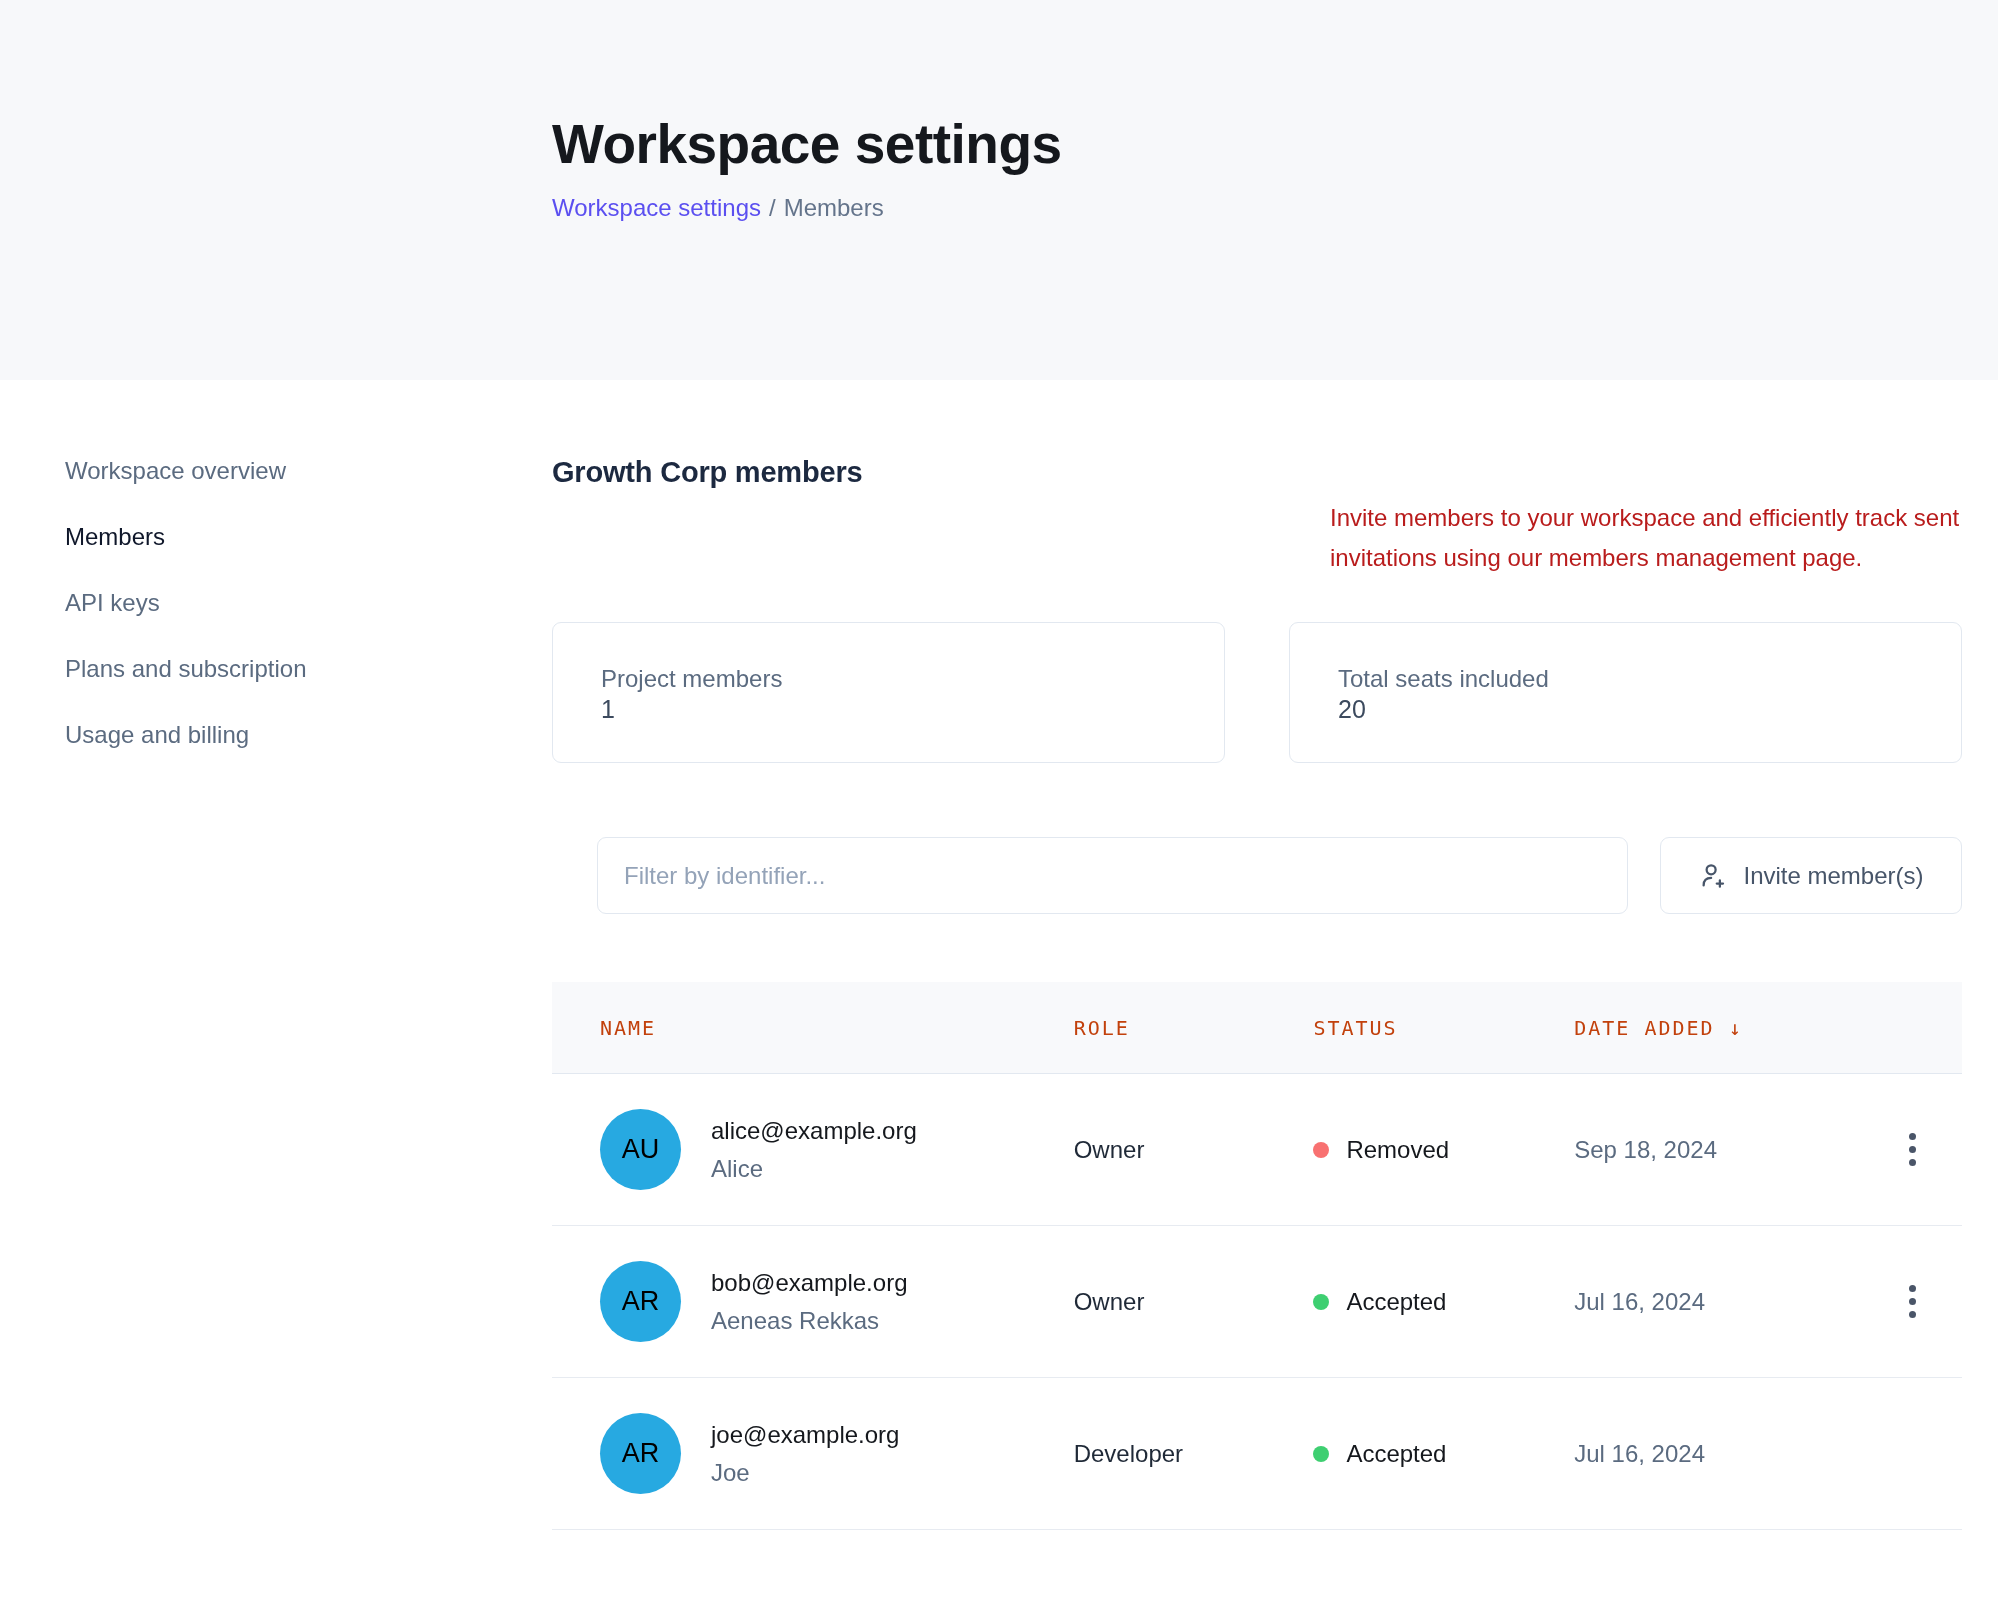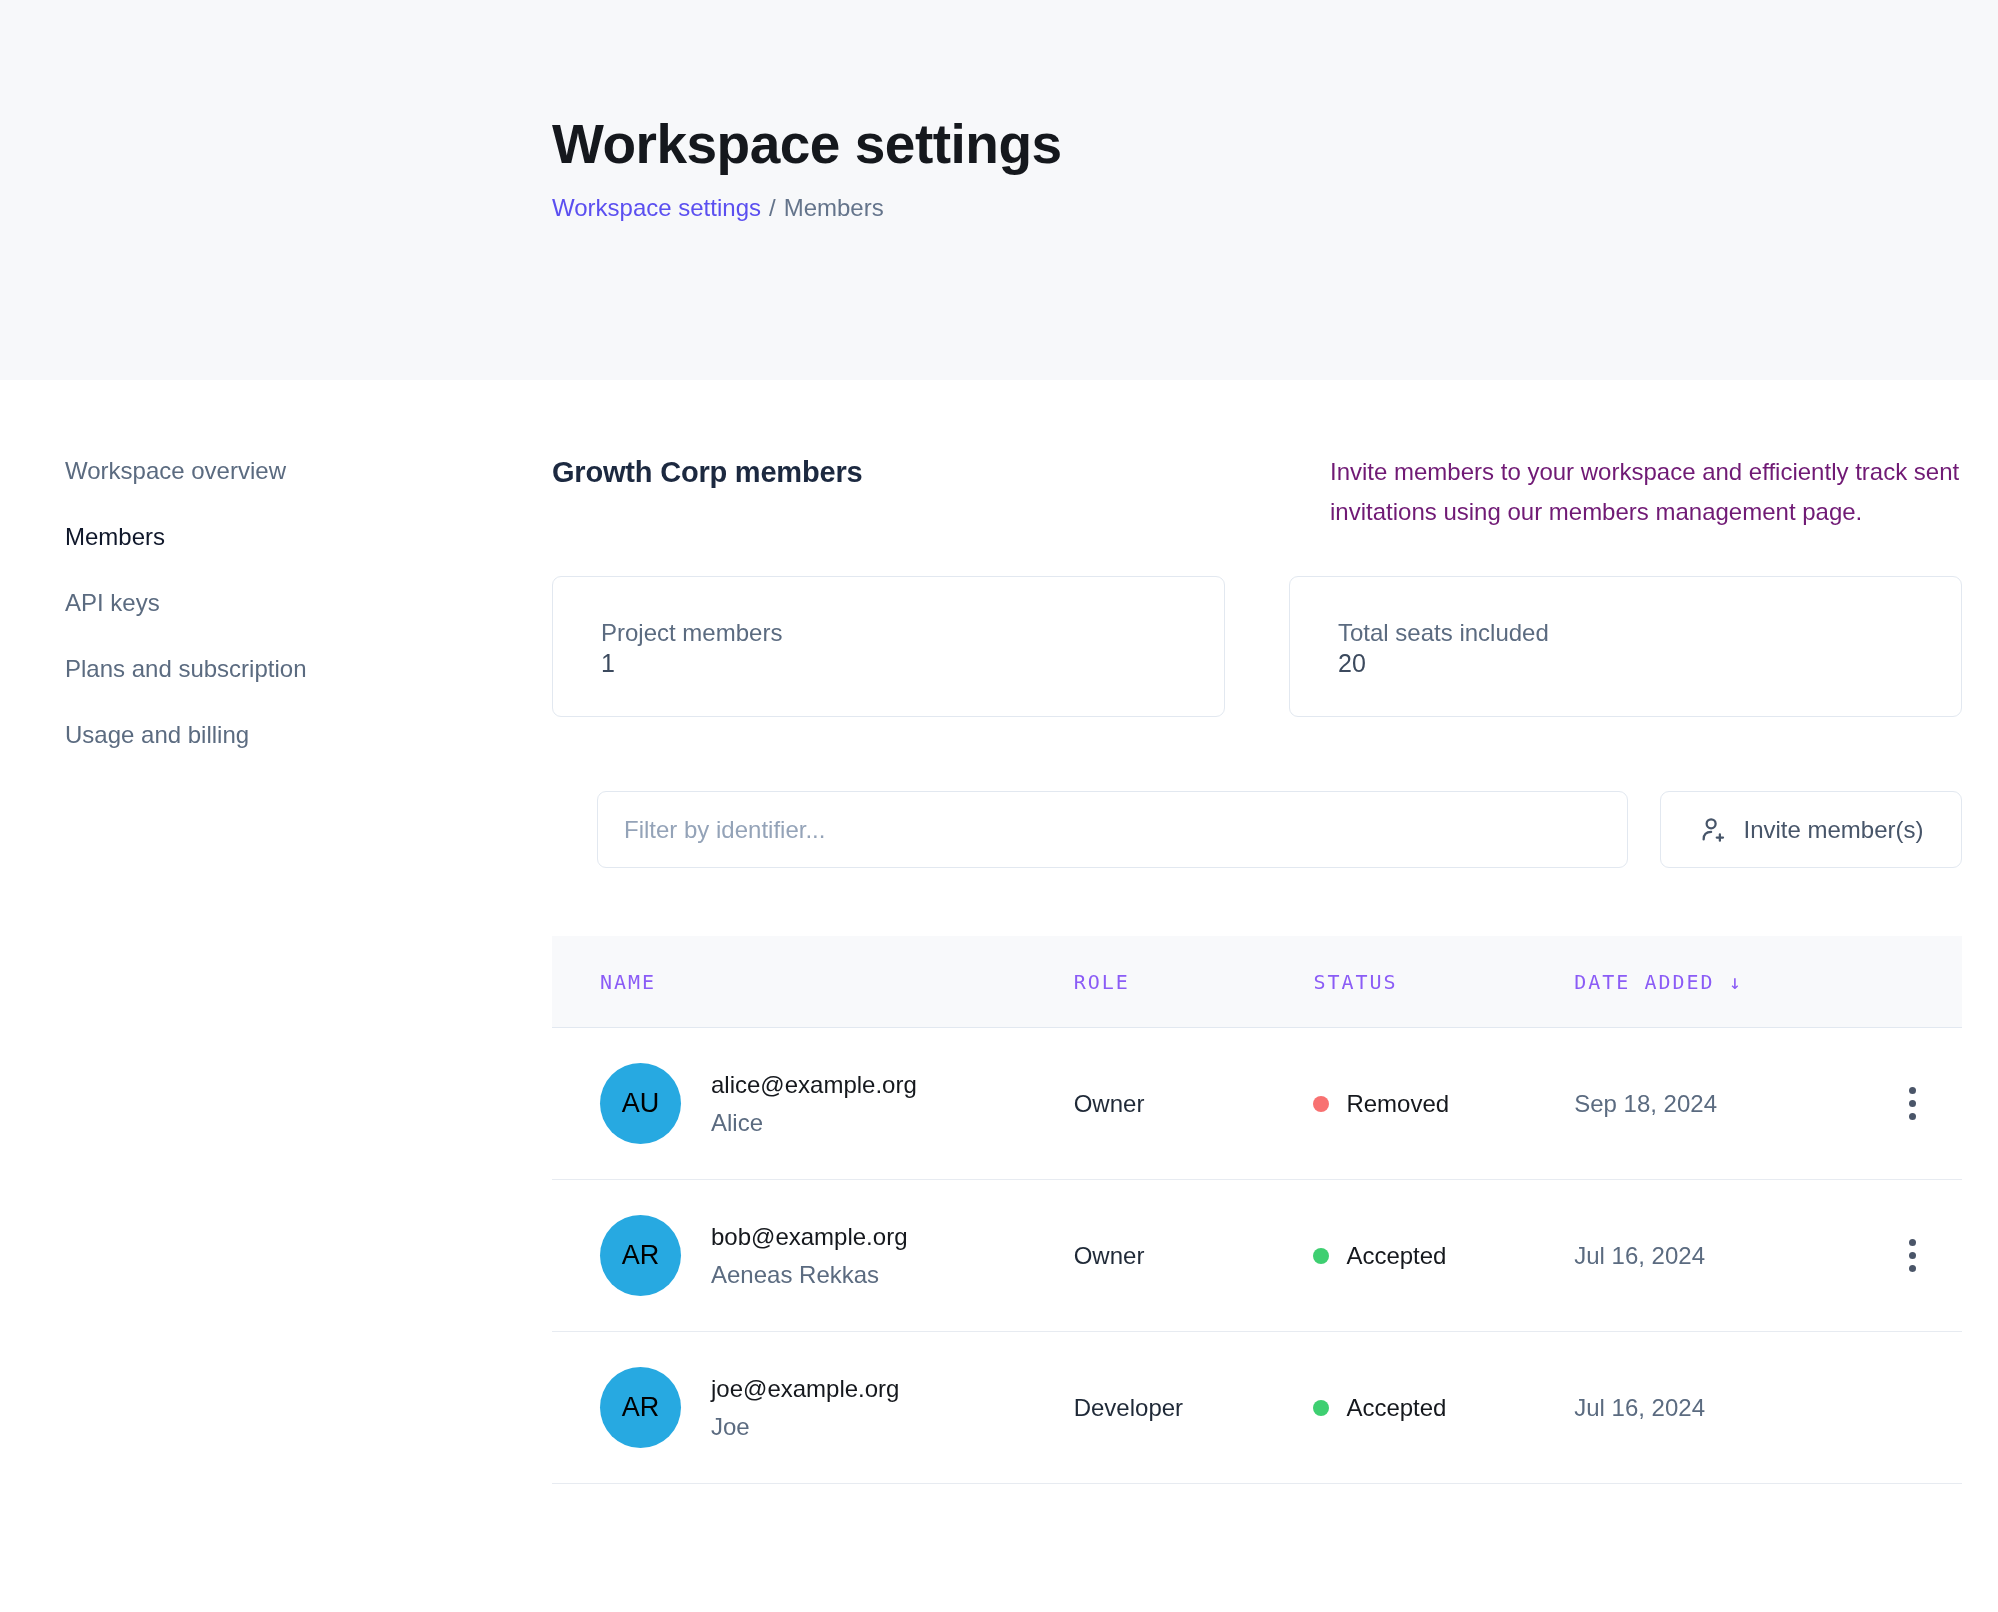--- a/index.html
+++ b/index.html
@@ -63,21 +63,22 @@
     font-size: 29px;
     font-weight: 600;
     color: #1c2940;
     letter-spacing: -0.2px;
     padding-top: 4px;
   }
   .intro-row .desc {
     width: 632px;
     font-size: 24px;
     line-height: 40px;
-    color: #701a75;
+    color: #b91c1c;
+    margin-top: 46px;
   }
 
   
   .stats-row {
     display: flex;
     gap: 64px;
     margin-top: 44px;
   }
   .stat-card {
     flex: 1;
@@ -138,21 +139,21 @@
   .members-table { margin-top: 68px; }
   .thead {
     display: flex;
     align-items: center;
     background: #f8f9fb;
     height: 92px;
     border-bottom: 1px solid #e2e8f0;
     font-family: "DejaVu Sans Mono", monospace;
     font-size: 20px;
     letter-spacing: 2px;
-    color: #8b5cf6;
+    color: #c2410c;
   }
   .col-name   { flex: 0 0 37%;  padding-left: 48px; }
   .col-role   { flex: 0 0 17%; }
   .col-status { flex: 0 0 18.5%; }
   .col-date   { flex: 0 0 20.5%; }
   .col-actions{ flex: 1; display: flex; justify-content: center; }
 
   .trow {
     display: flex;
     align-items: center;

